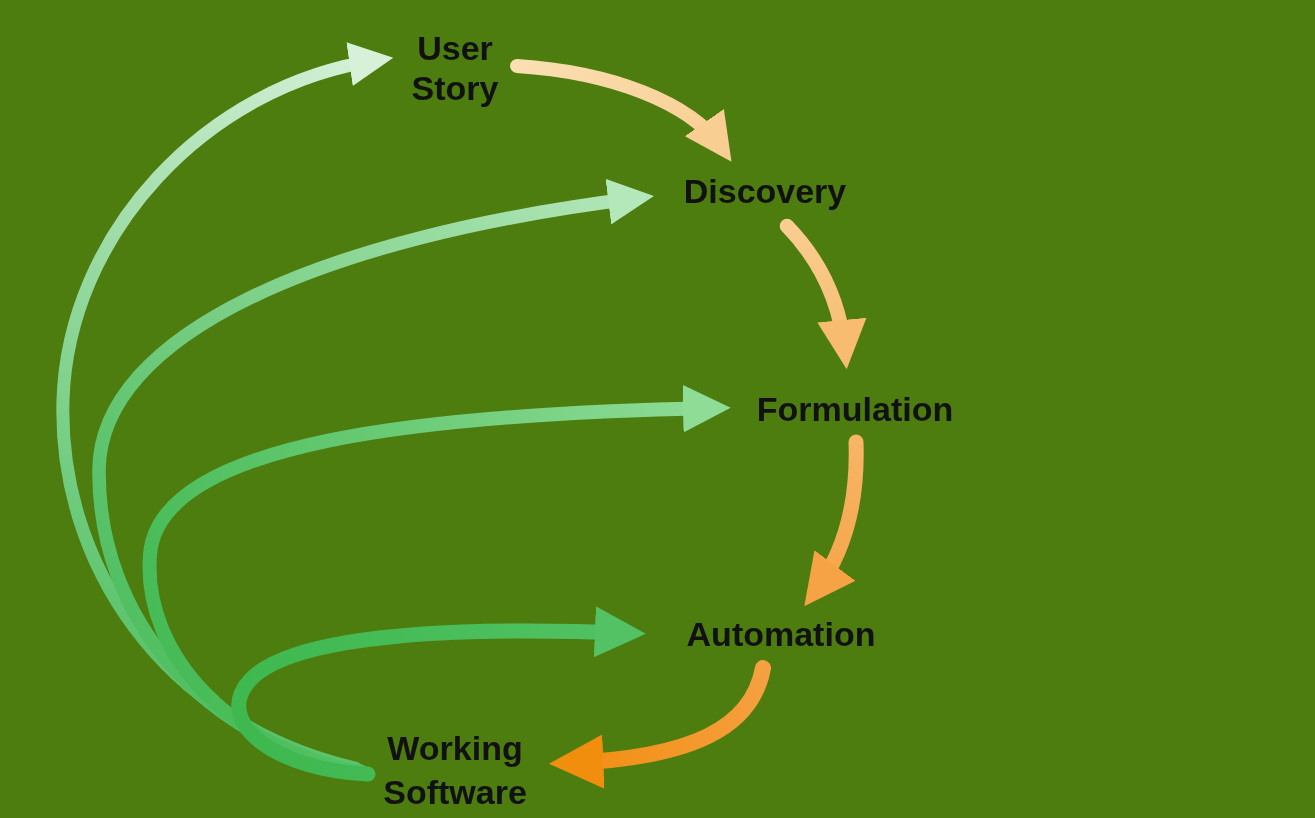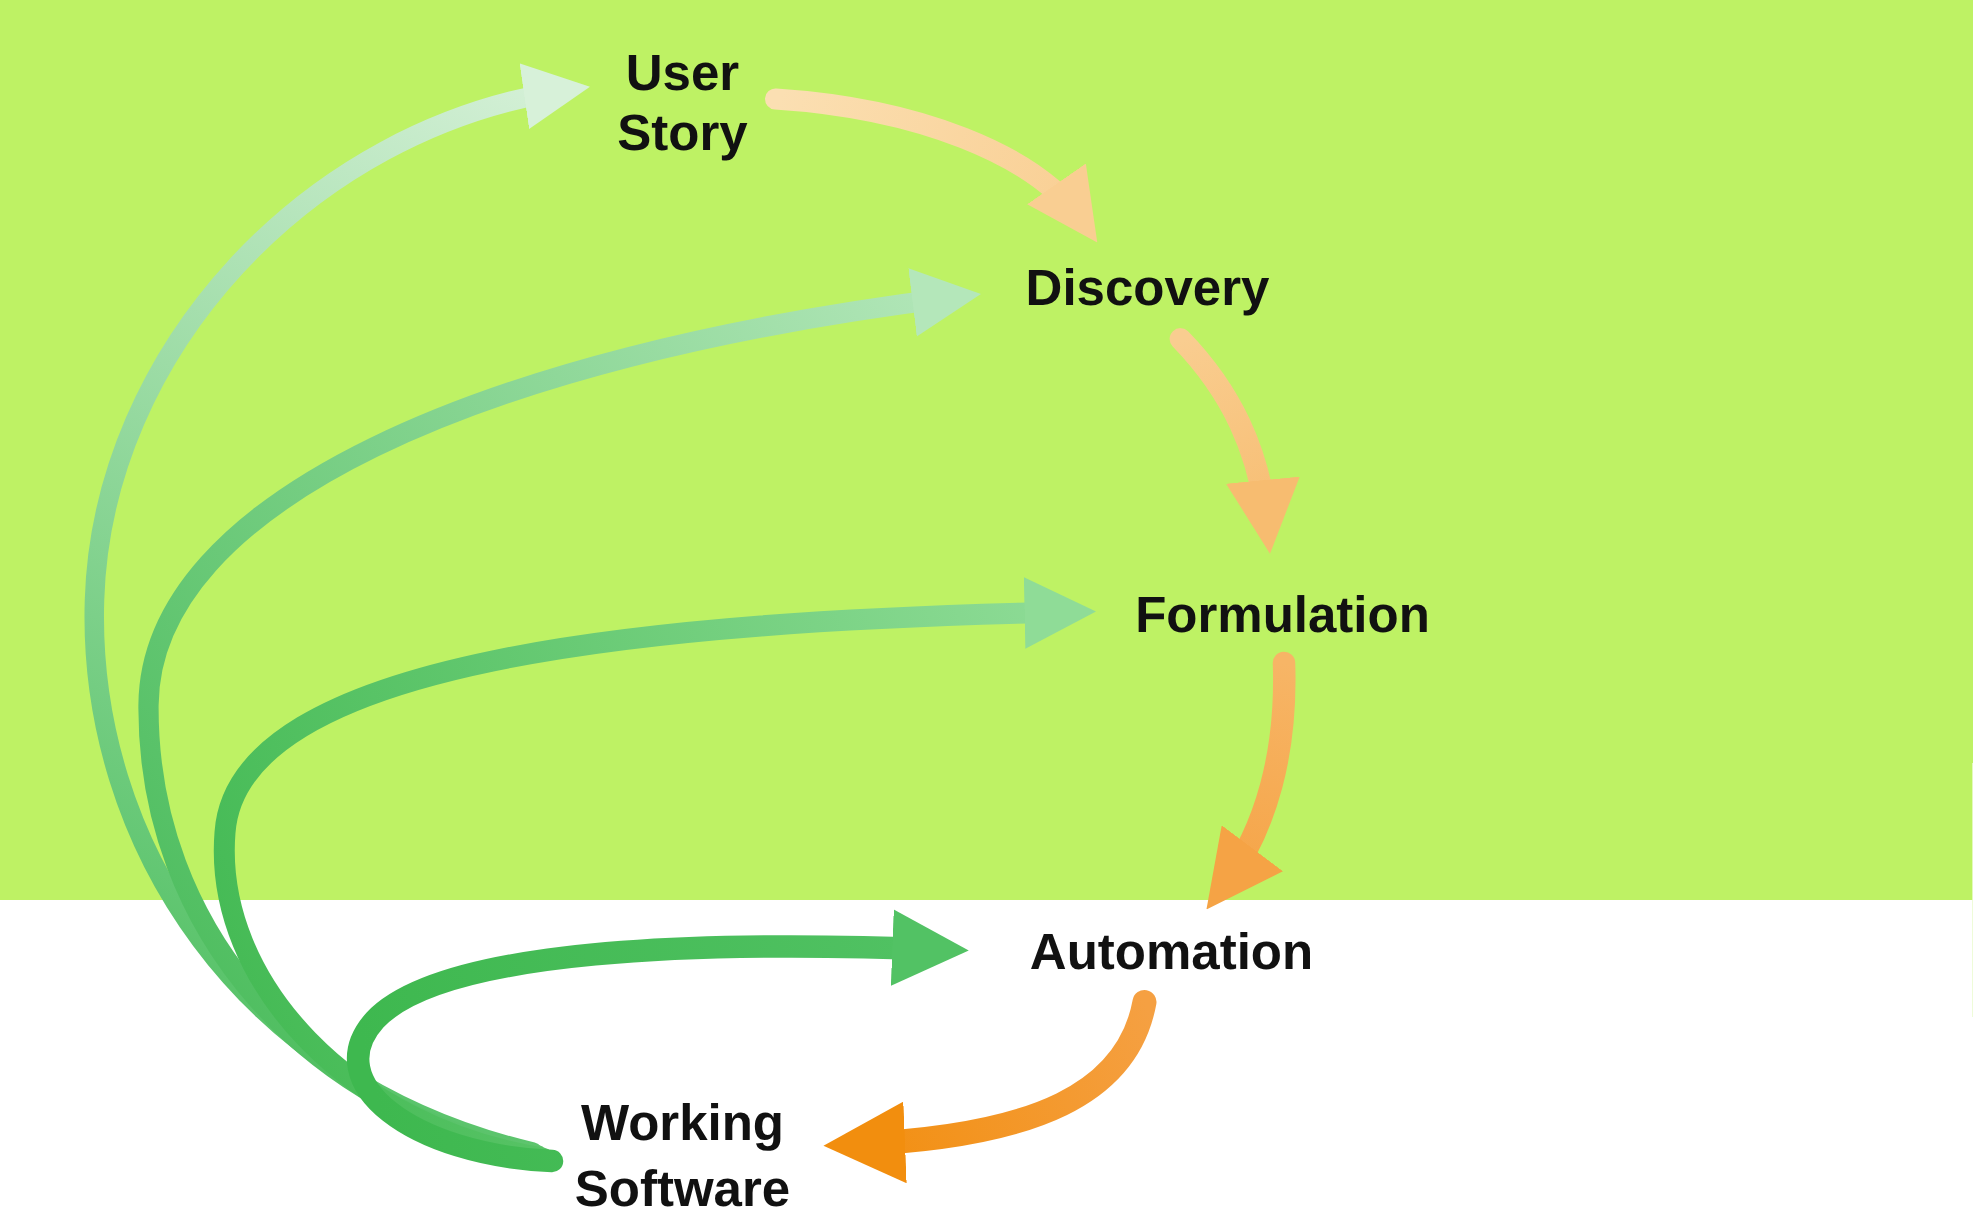--- a/index.html
+++ b/index.html
@@ -7,22 +7,22 @@
     padding: 0;
     background: #ffffff;
     width: 1315px;
     height: 818px;
     overflow: hidden;
     font-family: "Liberation Sans", sans-serif;
   }
   .stage {
     position: relative;
     width: 1315px;
-    height: 600px;
-    background: #bef264;
+    height: 818px;
+    background: #4d7c0f;
   }
   svg {
     display: block;
   }
   text.node-label {
     font-family: "Liberation Sans", "DejaVu Sans", sans-serif;
     font-weight: 700;
     font-size: 34px;
     fill: #111111;
   }

